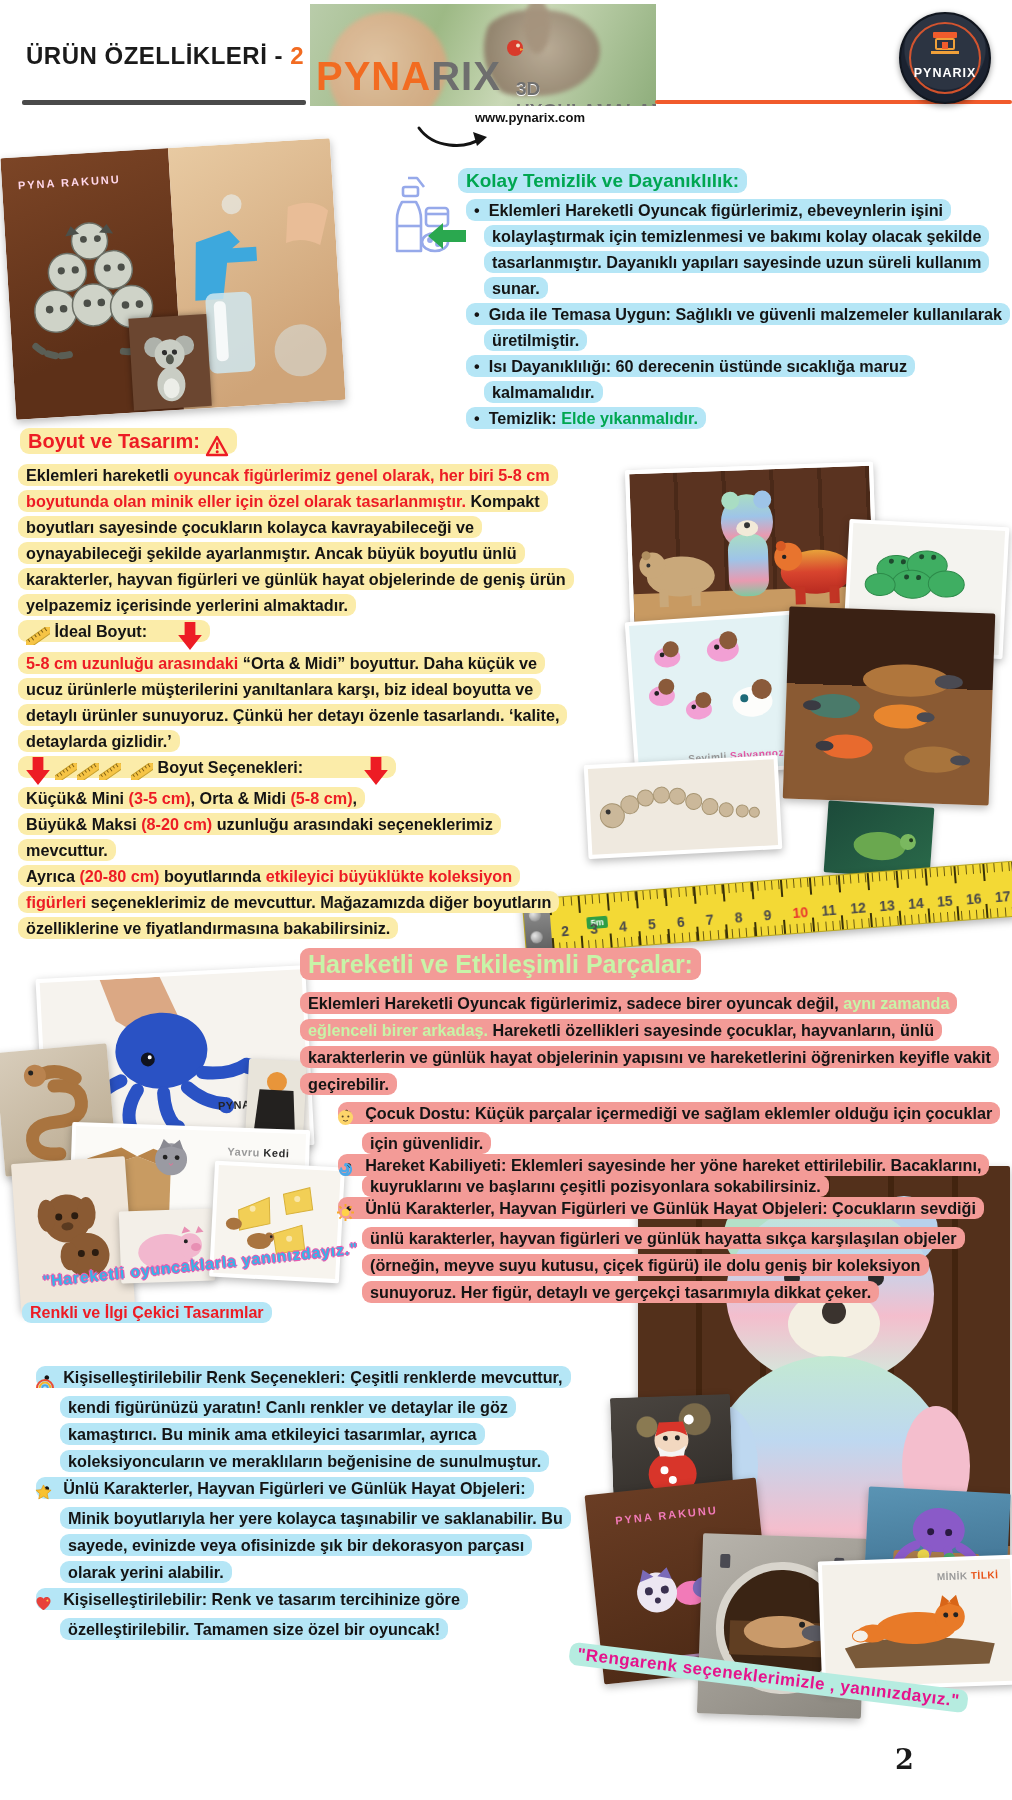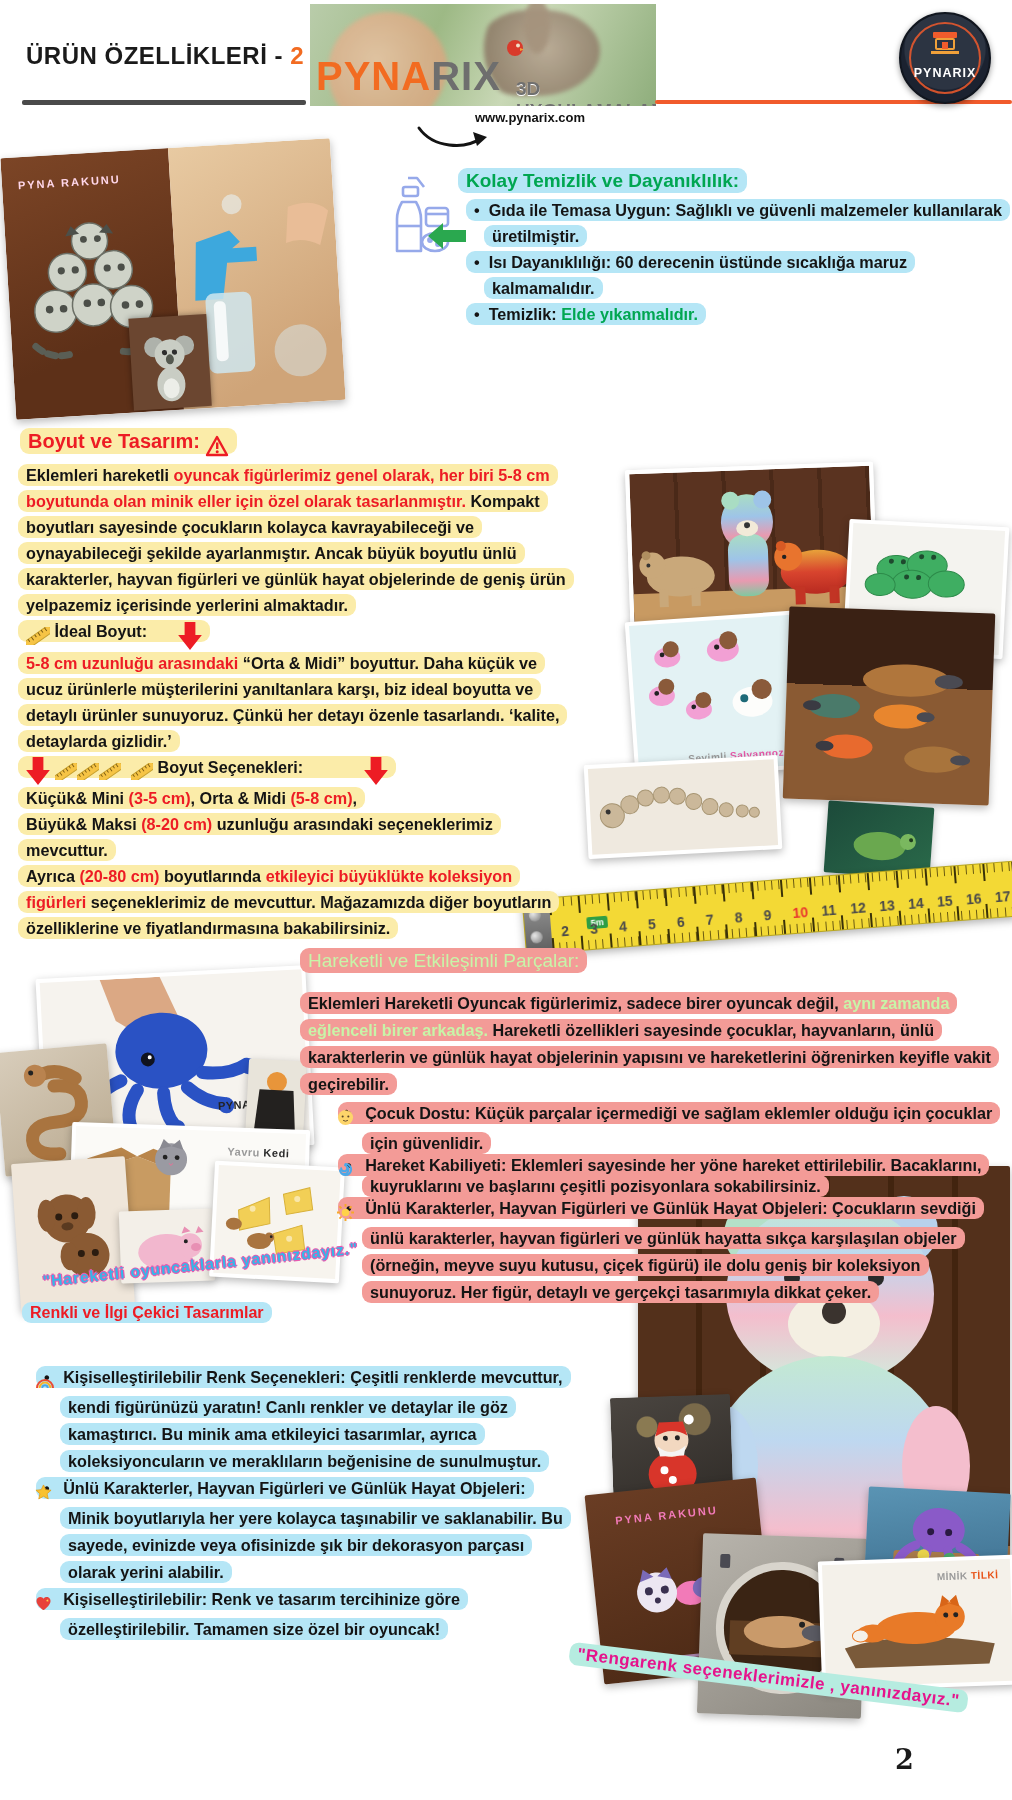--- a/index.html
+++ b/index.html
@@ -158,20 +158,21 @@
 <span class="abs" style="left:428px;top:220px">
   <svg width="38" height="32" viewBox="0 0 38 32">
       <path d="M0 16 15 3v7h23v12H15v7z" fill="#2aa84f"></path>
     </svg>
 </span>
 
 <div class="abs" style="left:458px;top:170px;width:552px;z-index:5">
   <div class="chip">
     <span class="hl hl-cyan green" style="font-size:19px;font-weight:700">Kolay Temizlik ve Dayanıklılık:</span>
   </div>
+  <p class="para bul"><span class="hl hl-cyan dot"><span>Eklemleri Hareketli Oyuncak figürlerimiz, ebeveynlerin işini kolaylaştırmak için temizlenmesi ve bakımı kolay olacak şekilde tasarlanmıştır. Dayanıklı yapıları sayesinde uzun süreli kullanım sunar.</span></span></p>
   <p class="para bul"><span class="hl hl-cyan dot"><span>Gıda ile Temasa Uygun: Sağlıklı ve güvenli malzemeler kullanılarak üretilmiştir.</span></span></p>
   <p class="para bul"><span class="hl hl-cyan dot"><span>Isı Dayanıklılığı: 60 derecenin üstünde sıcaklığa maruz kalmamalıdır.</span></span></p>
   <p class="para bul"><span class="hl hl-cyan dot"><span>Temizlik: </span><span class="green u">Elde yıkanmalıdır.</span></span></p>
 </div>
 
 <div class="abs" style="left:20px;top:430px;z-index:5">
   <span class="hl hl-yellow red" style="font-size:20px;font-weight:700">
     <span>Boyut ve Tasarım:</span>
     <span class="icon-inline">
       <svg width="24" height="22" viewBox="0 0 24 22">
@@ -391,21 +392,21 @@
         <span class="rnum" style="left: 355px;">13</span>
         <span class="rnum" style="left: 384px;">14</span>
         <span class="rnum" style="left: 413px;">15</span>
         <span class="rnum" style="left: 442px;">16</span>
         <span class="rnum" style="left: 471px;">17</span>
       </div>
   </div>
 </div>
 
 <div class="abs" style="left:300px;top:950px;z-index:5">
-  <span class="hl hl-pink palegreen" style="font-size:19px;font-weight:400">Hareketli ve Etkileşimli Parçalar:</span>
+  <span class="hl hl-pink palegreen" style="font-size:25px;font-weight:700">Hareketli ve Etkileşimli Parçalar:</span>
 </div>
 <div class="abs" style="left:300px;top:990px;width:710px;z-index:5">
   <p class="para" style="line-height:27px"><span class="hl hl-pink"><span>Eklemleri Hareketli Oyuncak figürlerimiz, sadece birer oyuncak değil, </span><span class="palegreen u">aynı zamanda eğlenceli birer arkadaş.</span><span> Hareketli özellikleri sayesinde çocuklar, hayvanların, ünlü karakterlerin ve günlük hayat objelerinin yapısını ve hareketlerini öğrenirken keyifle vakit geçirebilir.</span></span></p>
   <div style="height:2px"></div>
   <p class="para" style="line-height:27px;margin-left:38px;padding-left:24px;text-indent:-24px"><span class="hl hl-pink dot"><span class="icon-inline"><svg width="17" height="17" viewBox="0 0 18 18">
             <circle cx="9" cy="9" r="8" fill="#fdd56a"></circle>
             <circle cx="6" cy="8" r="1.1" fill="#5b4628"></circle>
             <circle cx="12" cy="8" r="1.1" fill="#5b4628"></circle>
             <path d="M6.5 12q2.5 1.8 5 0" stroke="#5b4628" fill="none"></path>
             <path d="M9 1.5q2-1.2 2.6.9" stroke="#5b4628" fill="none"></path>

